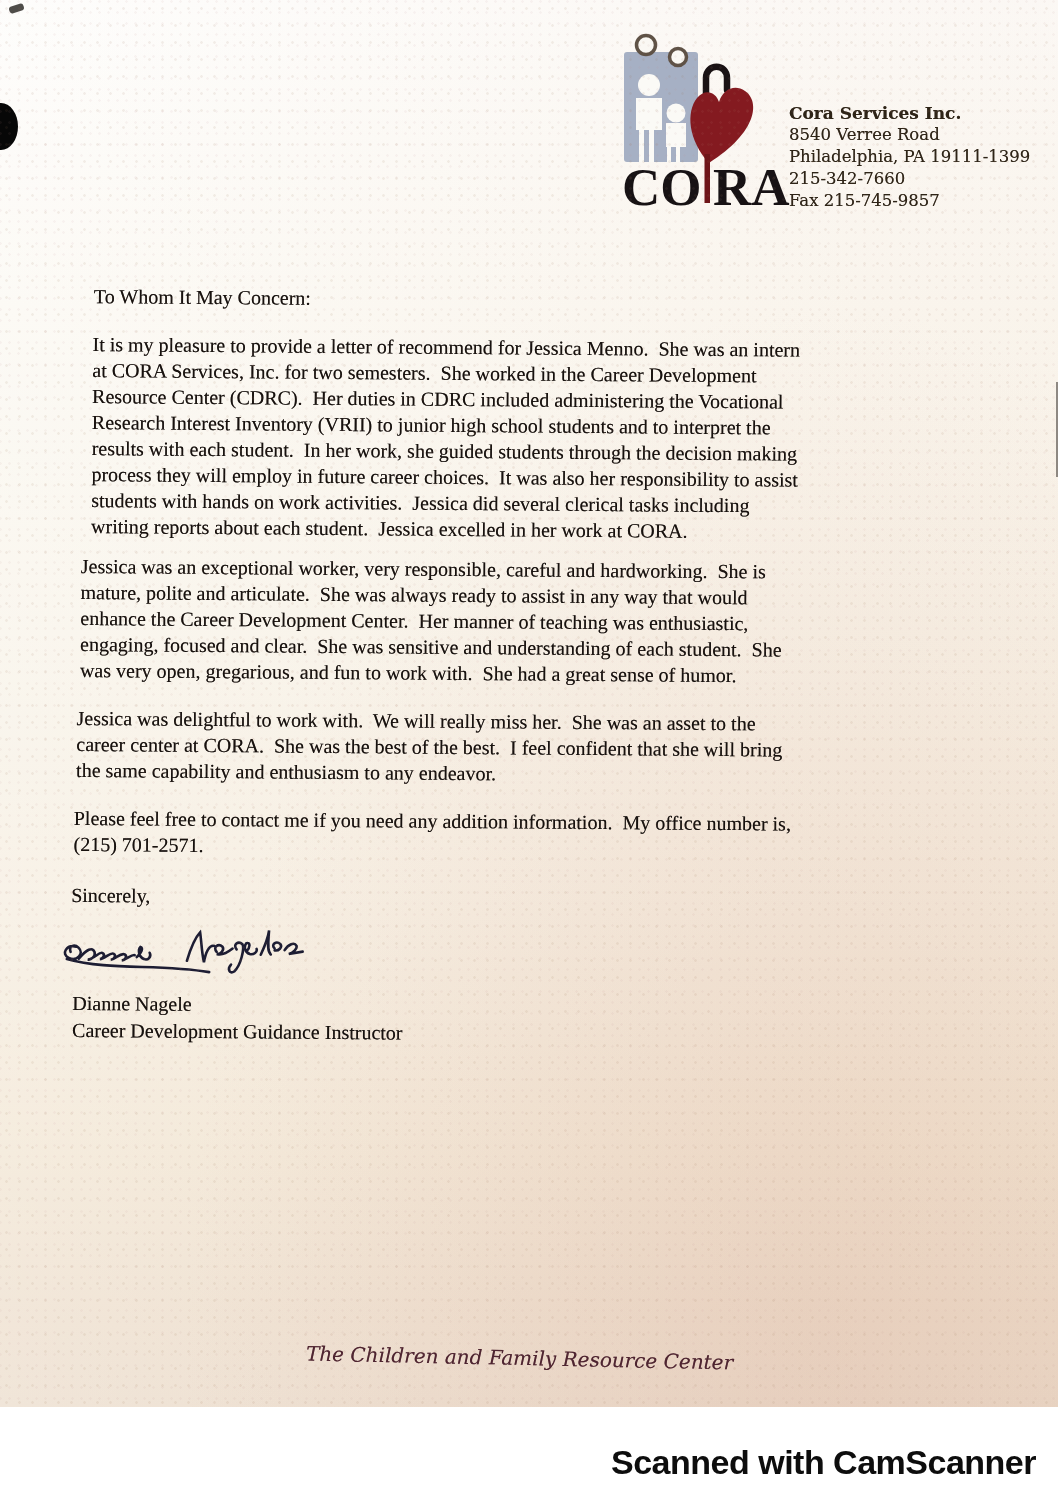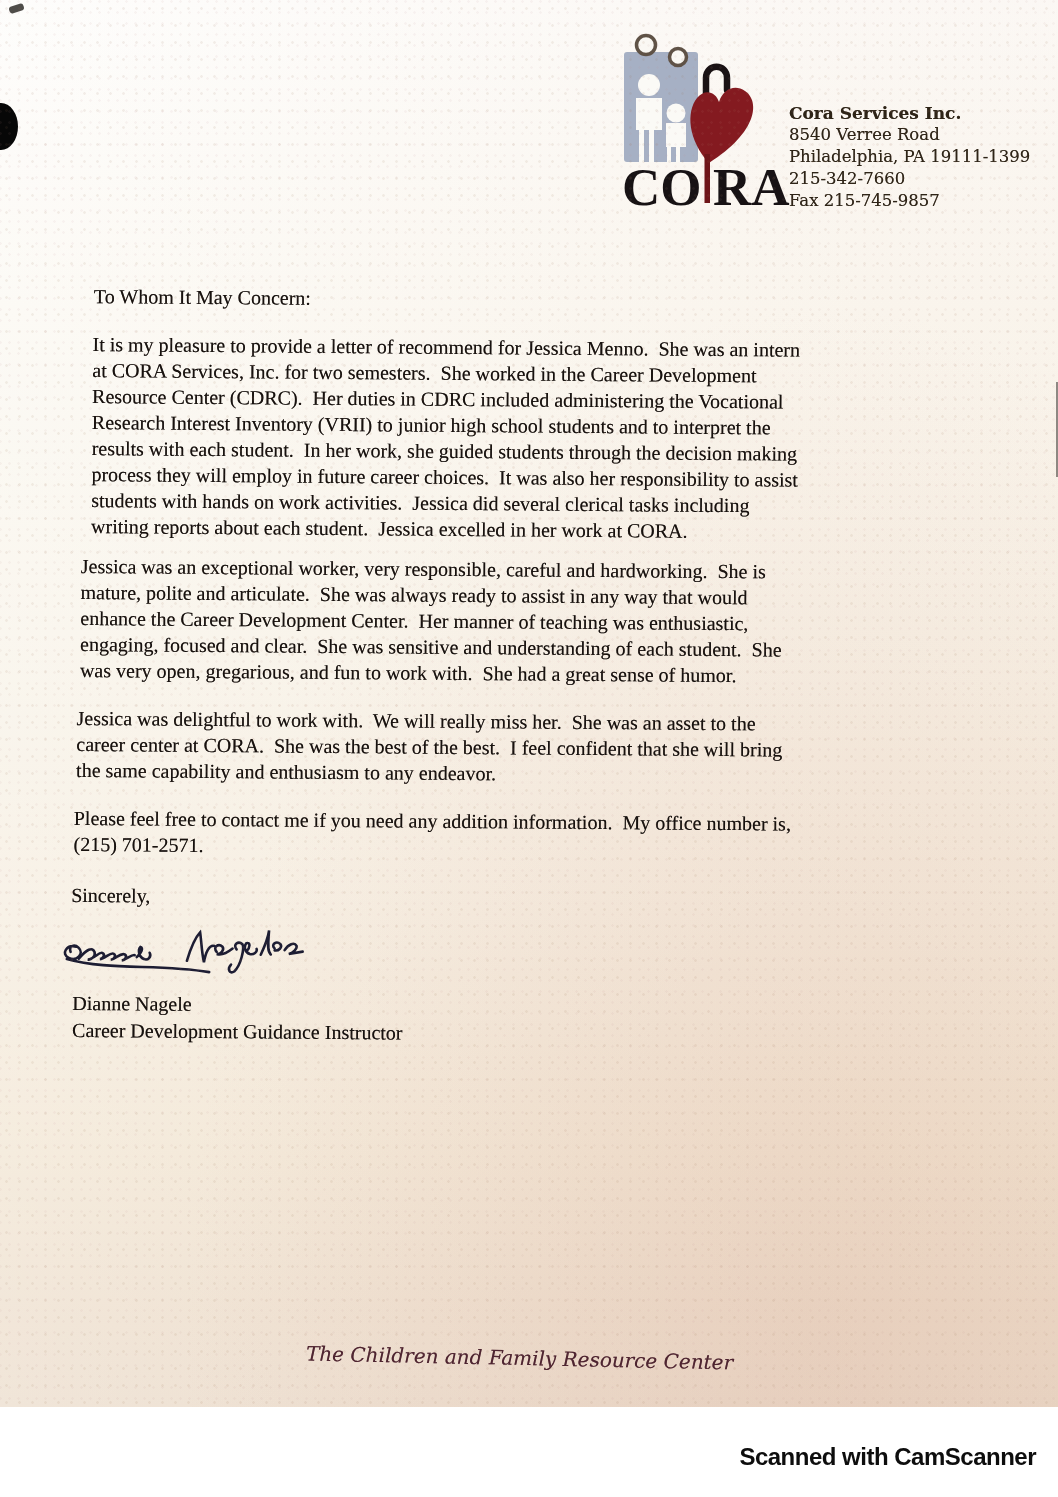--- a/index.html
+++ b/index.html
@@ -102,21 +102,21 @@
     position: absolute;
     left: 0; top: 1407px;
     width: 1058px; height: 90px;
     background: #ffffff;
   }
   .watermark {
     position: absolute;
     right: 22px; top: 36px;
     font-family: "Liberation Sans", sans-serif;
     font-weight: bold;
-    font-size: 24px;
+    font-size: 34px;
     color: #0d0d0d;
     letter-spacing: -0.5px;
   }
 </style>
 </head>
 <body>
 
 <div class="page">
 
   <div class="scan-area">

